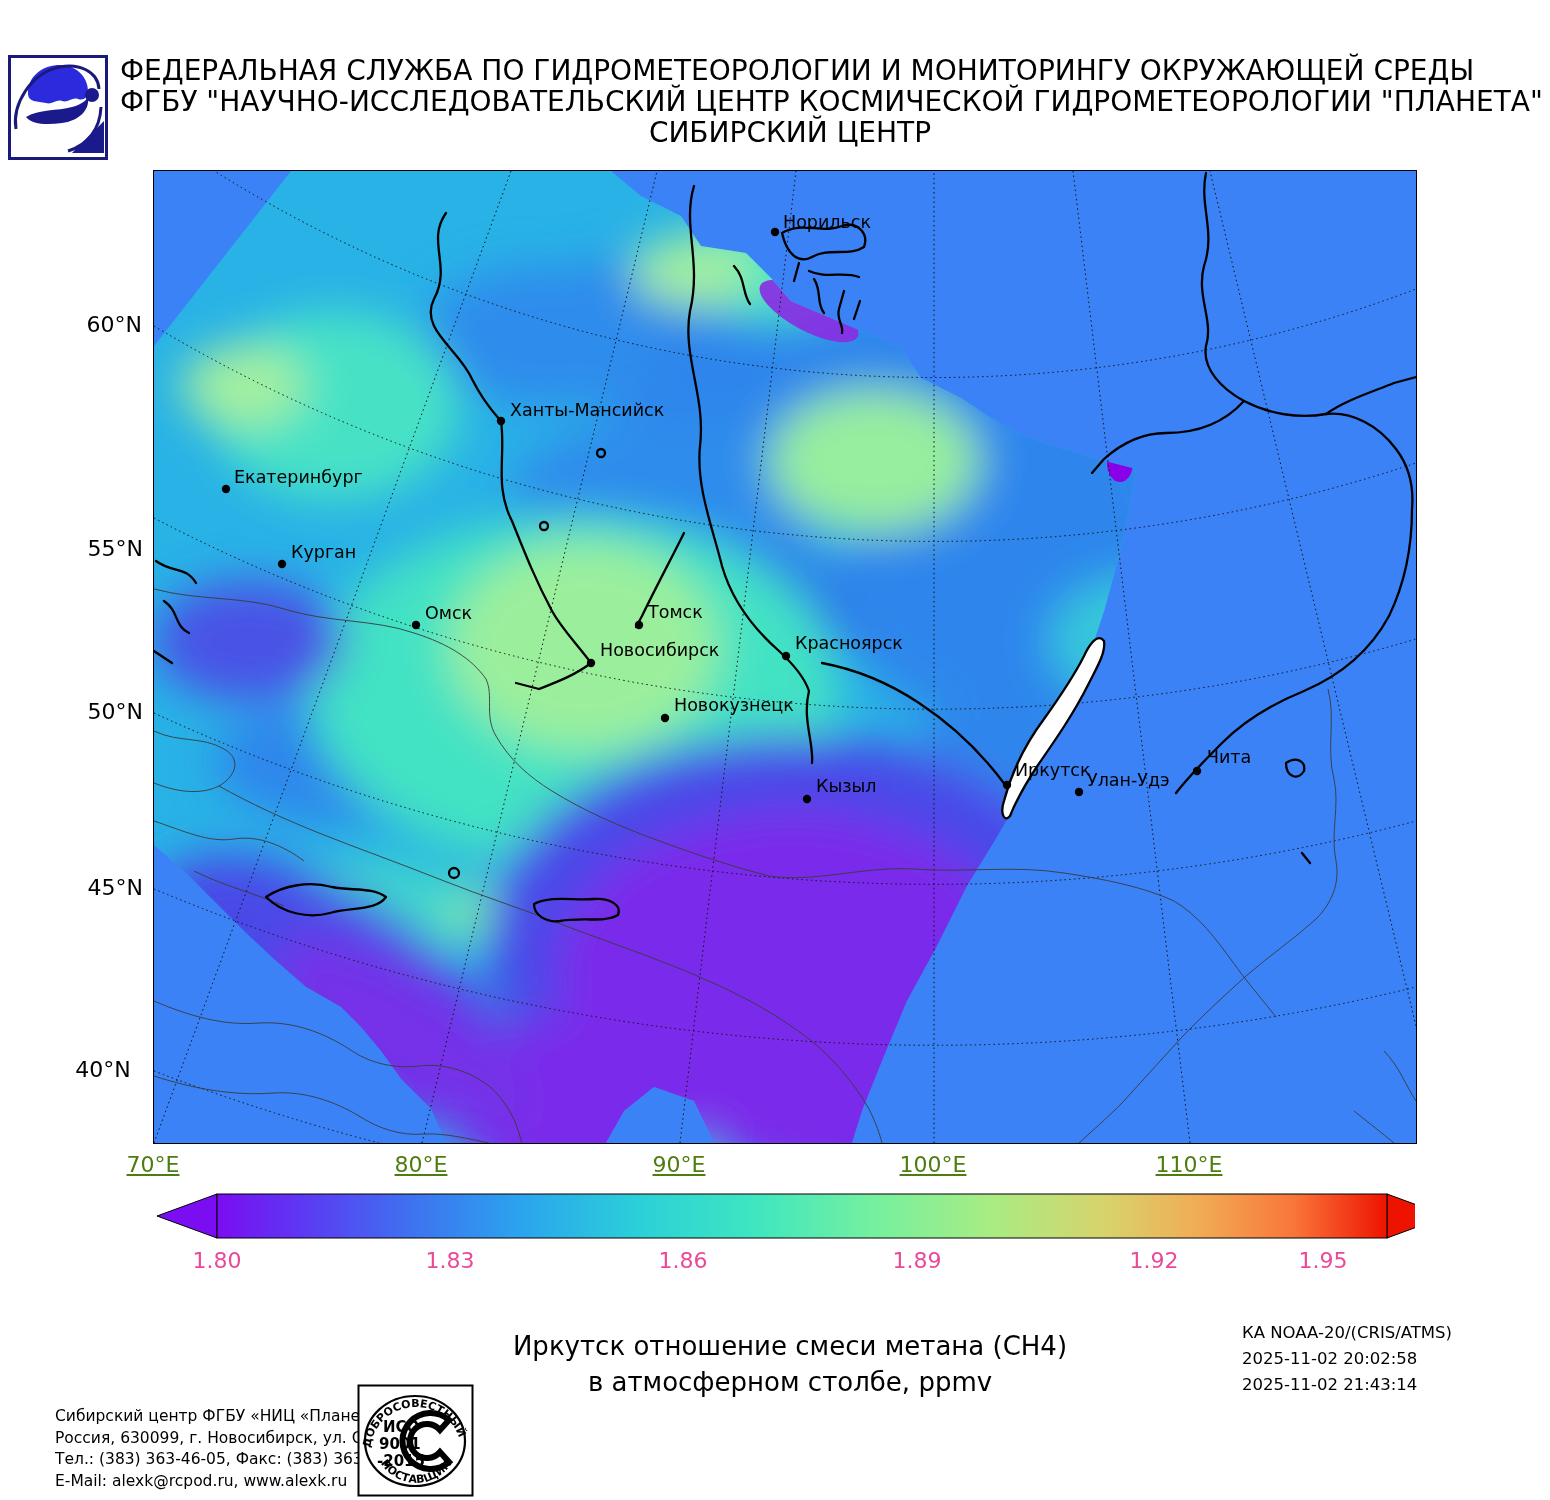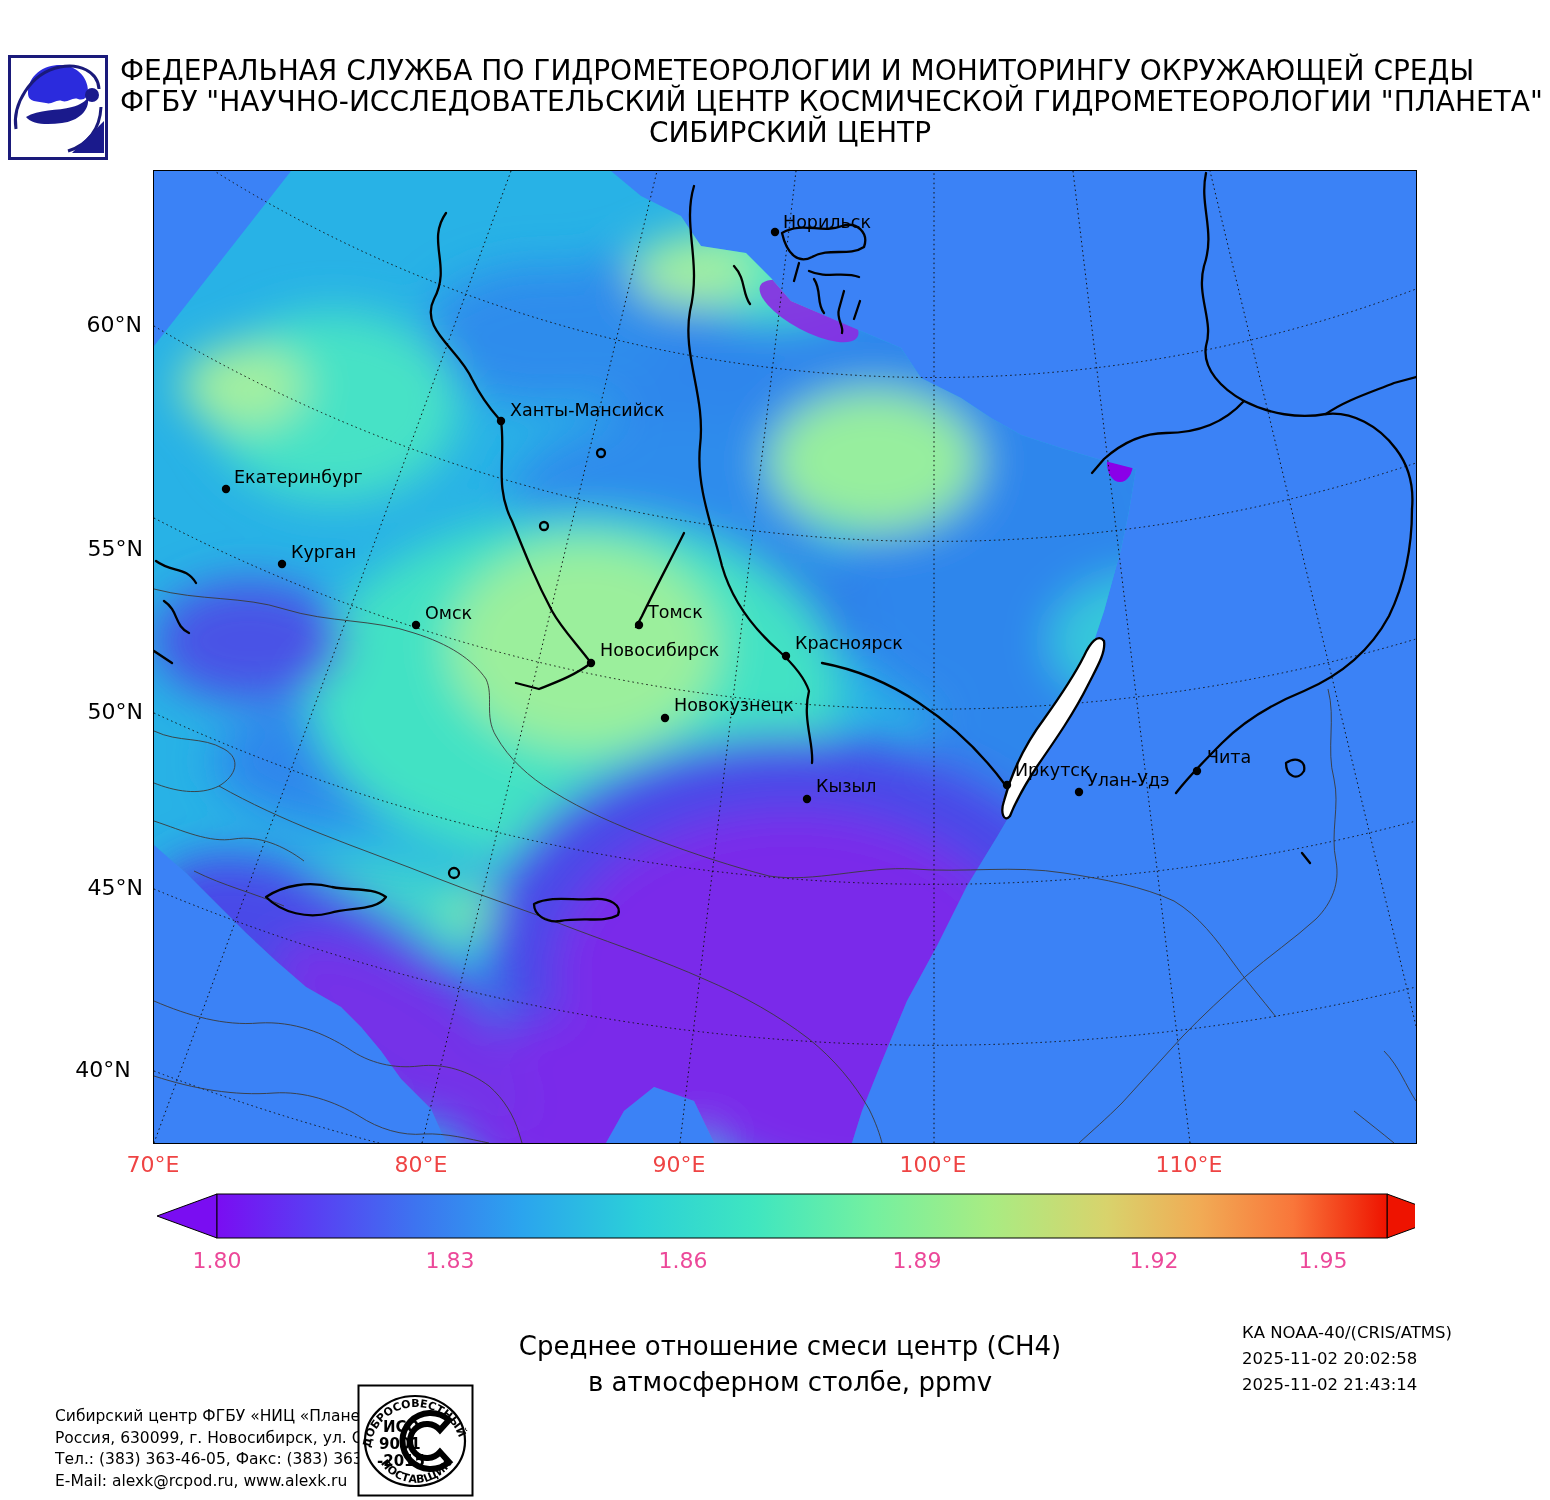--- a/index.html
+++ b/index.html
@@ -11,21 +11,21 @@
   
   .logo-box{position:absolute;left:8px;top:55px;width:100px;height:105px;}
   .title-block{position:absolute;left:120px;top:55px;width:1340px;text-align:center;}
   .title-line{font-size:28px;line-height:31px;color:#000;white-space:nowrap;}
   
   .map-frame{
     position:absolute;left:153px;top:170px;width:1262px;height:972px;
     border:1.6px solid #000;background:#3b82f6;box-sizing:content-box;
   }
   .ytick{position:absolute;width:80px;text-align:right;font-size:22px;color:#000;}
-  .xtick{position:absolute;width:120px;text-align:center;font-size:22px;color:#ef4444;}
+  .xtick{position:absolute;width:120px;text-align:center;font-size:22px;color:#4d7c0f;text-decoration:underline;}
   
   .cbar-wrap{position:absolute;left:155px;top:1190px;width:1260px;height:52px;}
   .cbar-tick{position:absolute;top:1248px;width:100px;text-align:center;font-size:22px;color:#ec4899;}
   
   .caption{position:absolute;left:400px;top:1328px;width:780px;text-align:center;}
   .caption-line{font-size:26px;line-height:36px;color:#000;}
   .sat-info{position:absolute;left:1242px;top:1320px;width:300px;}
   .sat-line{font-size:16.5px;line-height:26px;color:#000;white-space:nowrap;}
   .footer{position:absolute;left:55px;top:1406px;width:340px;}
   .footer-line{font-size:15.5px;line-height:21.5px;color:#000;white-space:nowrap;}
@@ -245,25 +245,25 @@
 <div id="cbar-ticks">
     <div class="cbar-tick" style="left: 167px;">1.80</div>
     <div class="cbar-tick" style="left: 400px;">1.83</div>
     <div class="cbar-tick" style="left: 633px;">1.86</div>
     <div class="cbar-tick" style="left: 867px;">1.89</div>
     <div class="cbar-tick" style="left: 1104px;">1.92</div>
     <div class="cbar-tick" style="left: 1273px;">1.95</div>
   </div>
 
 <div class="caption">
-  <div class="caption-line">Среднее отношение смеси центр (CH4)</div>
+  <div class="caption-line">Иркутск отношение смеси метана (CH4)</div>
   <div class="caption-line">в атмосферном столбе, ppmv</div>
 </div>
 <div class="sat-info">
-  <div class="sat-line">КА NOAA-40/(CRIS/ATMS)</div>
+  <div class="sat-line">КА NOAA-20/(CRIS/ATMS)</div>
   <div class="sat-line">2025-11-02 20:02:58</div>
   <div class="sat-line">2025-11-02 21:43:14</div>
 </div>
 
 <div class="footer">
   <div class="footer-line">Сибирский центр ФГБУ «НИЦ «Планета»</div>
   <div class="footer-line">Россия, 630099, г. Новосибирск, ул. Советская, 30</div>
   <div class="footer-line">Тел.: (383) 363-46-05, Факс: (383) 363-46-05</div>
   <div class="footer-line">E-Mail: alexk@rcpod.ru, www.alexk.ru</div>
 </div>

